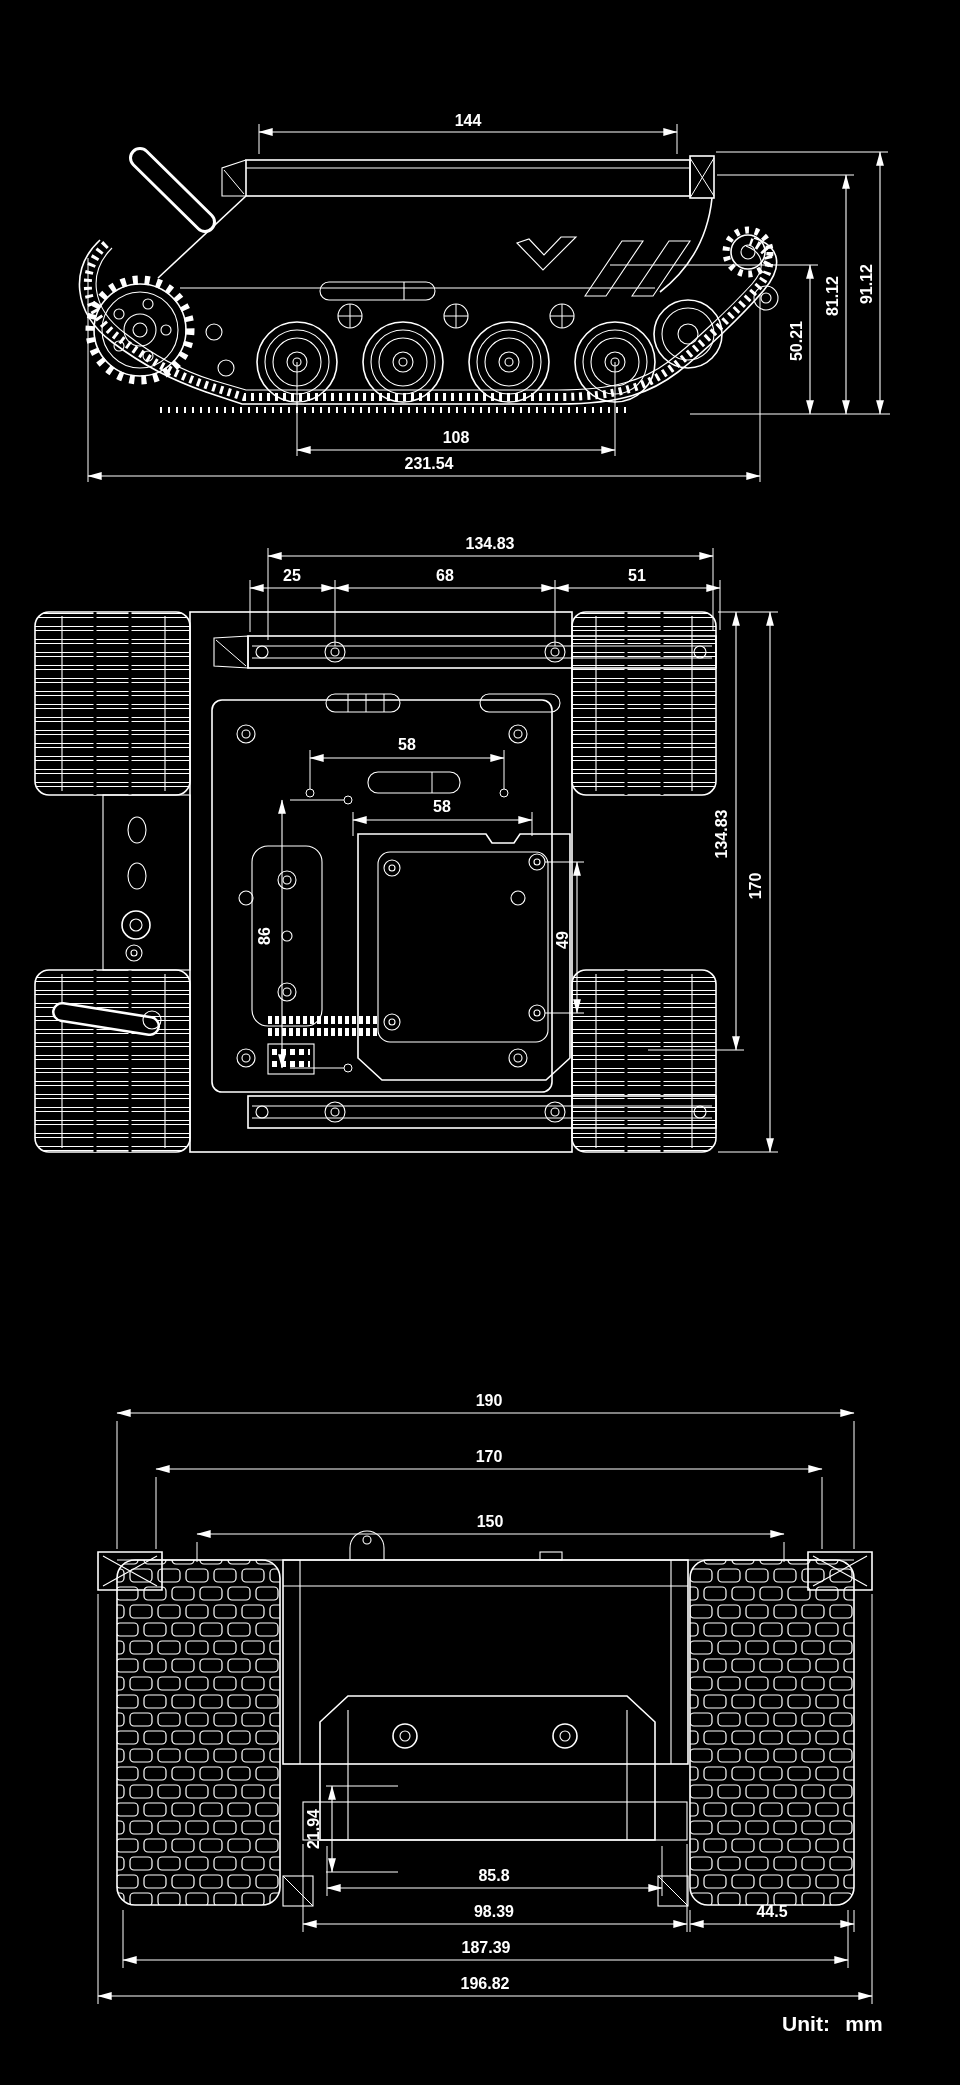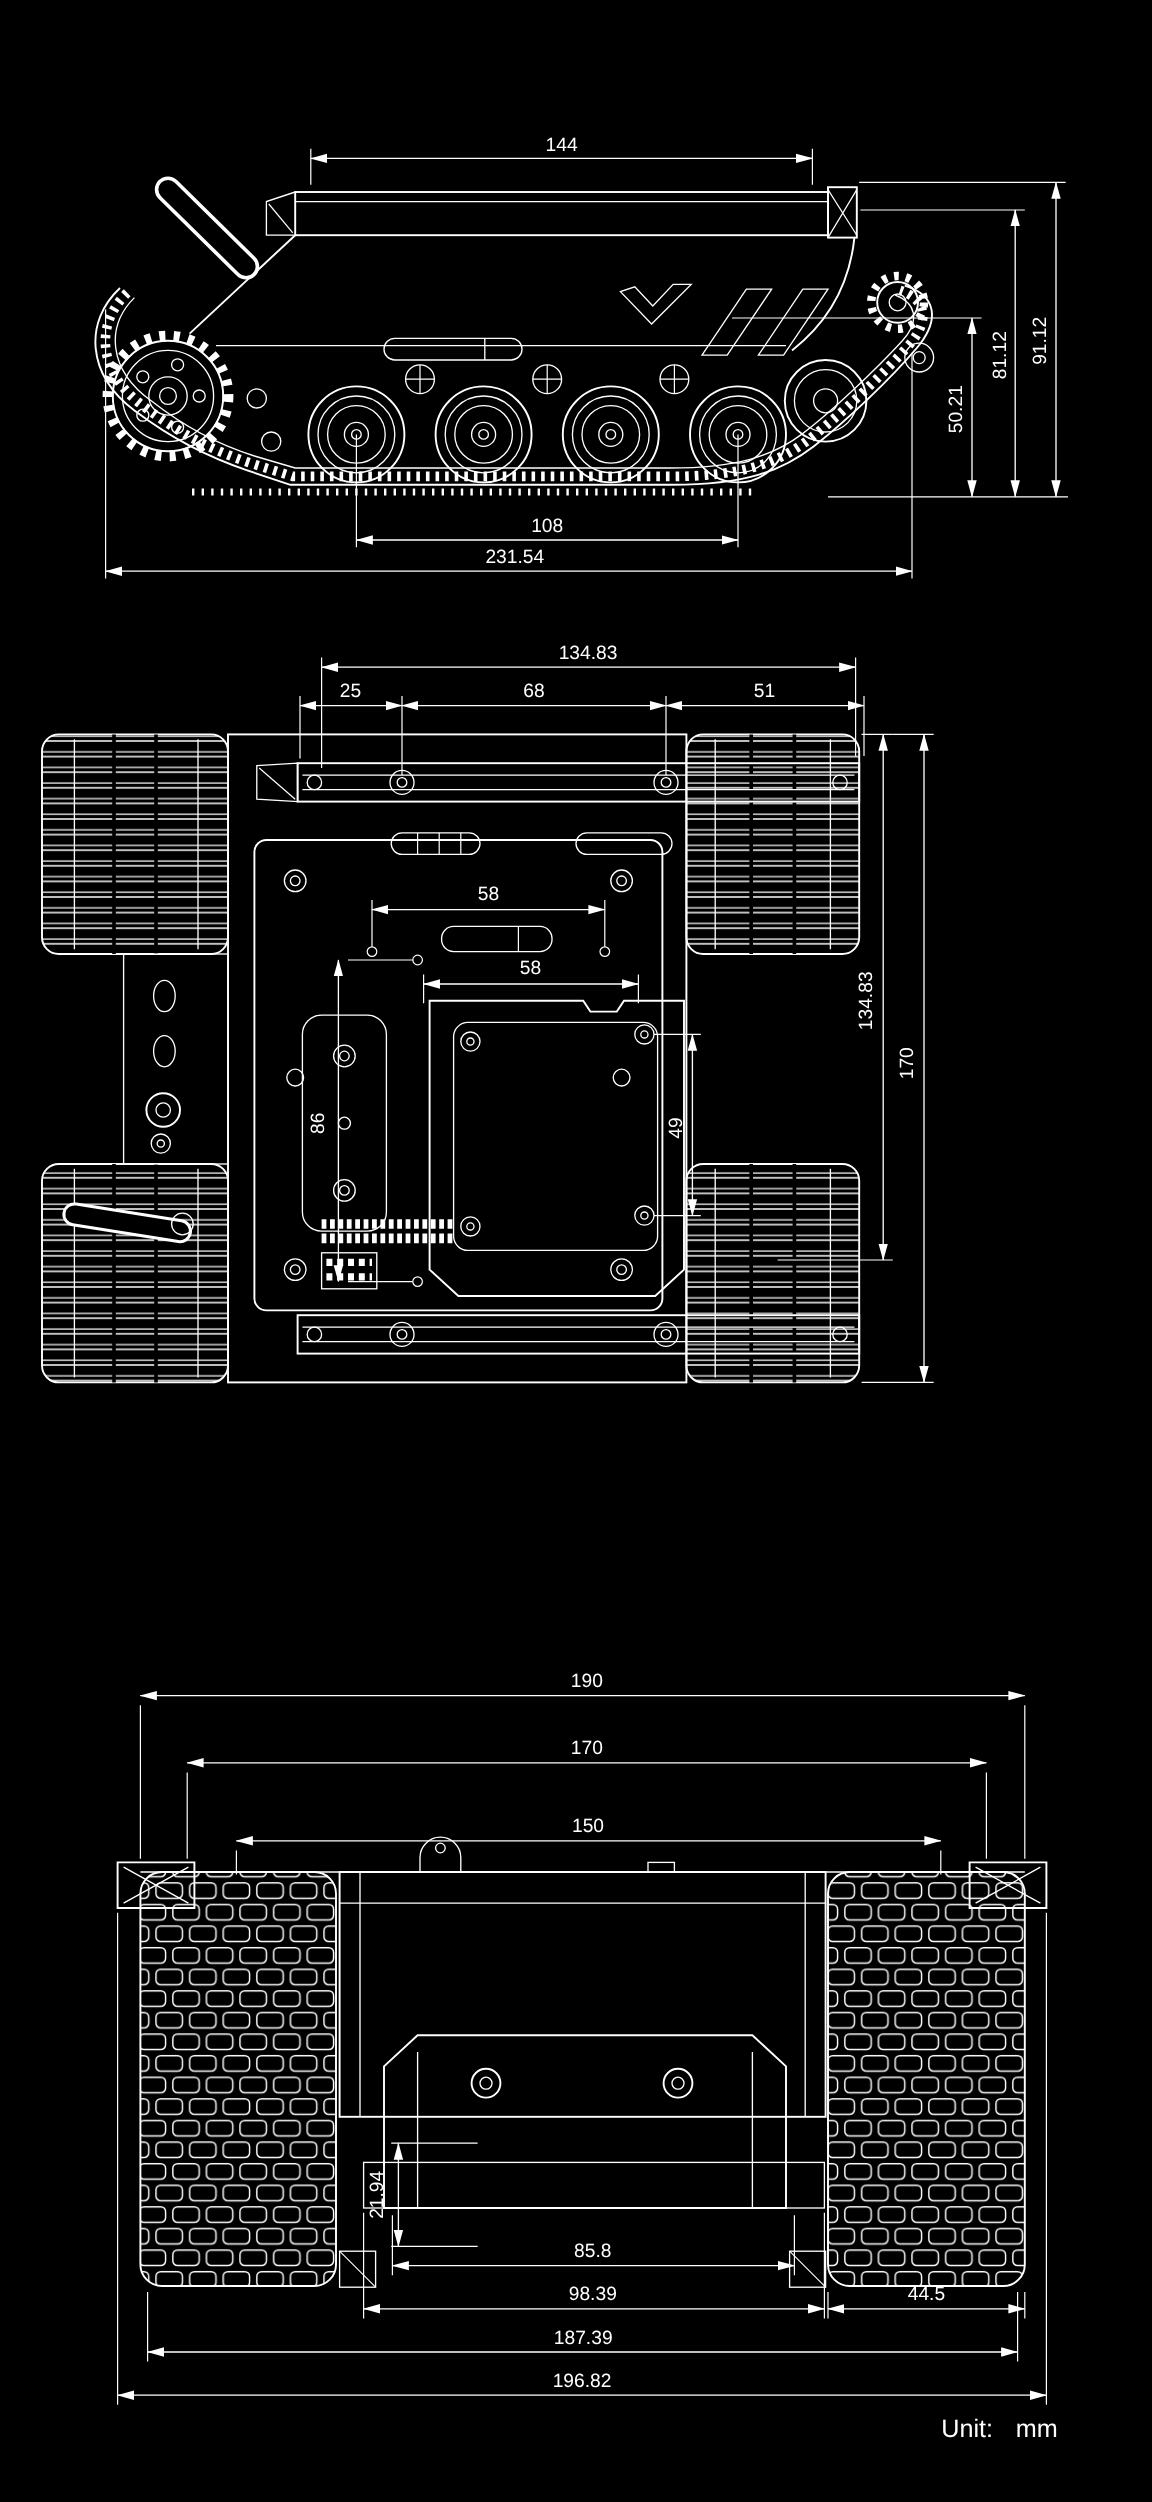--- a/index.html
+++ b/index.html
@@ -1,16 +1,16 @@
 <!DOCTYPE html>
 <html><head>
 <meta charset="utf-8">
 <style>
   html,body{margin:0;padding:0;background:#000;}
-  #stage{position:relative;width:960px;height:2085px;background:#000;overflow:hidden;}
+  #stage{position:relative;width:960px;height:2085px;background:#000;overflow:hidden;font-weight:bold;}
   svg{display:block;}
   svg text{fill:#fff;font-family:"Liberation Sans",sans-serif;font-size:16px;text-anchor:middle;}
   svg text.big{font-size:21px;}
   .o{stroke:#fff;stroke-width:1.6;fill:none;}
   .o2{stroke:#fff;stroke-width:1.1;fill:none;}
   .e{stroke:#fff;stroke-width:1;fill:none;}
   .d{stroke:#fff;stroke-width:1.1;fill:none;}
   .teeth{stroke:#fff;fill:none;}
   .blk{stroke:#000;fill:none;}
   .wfat{stroke:#fff;fill:none;stroke-linecap:round;}

